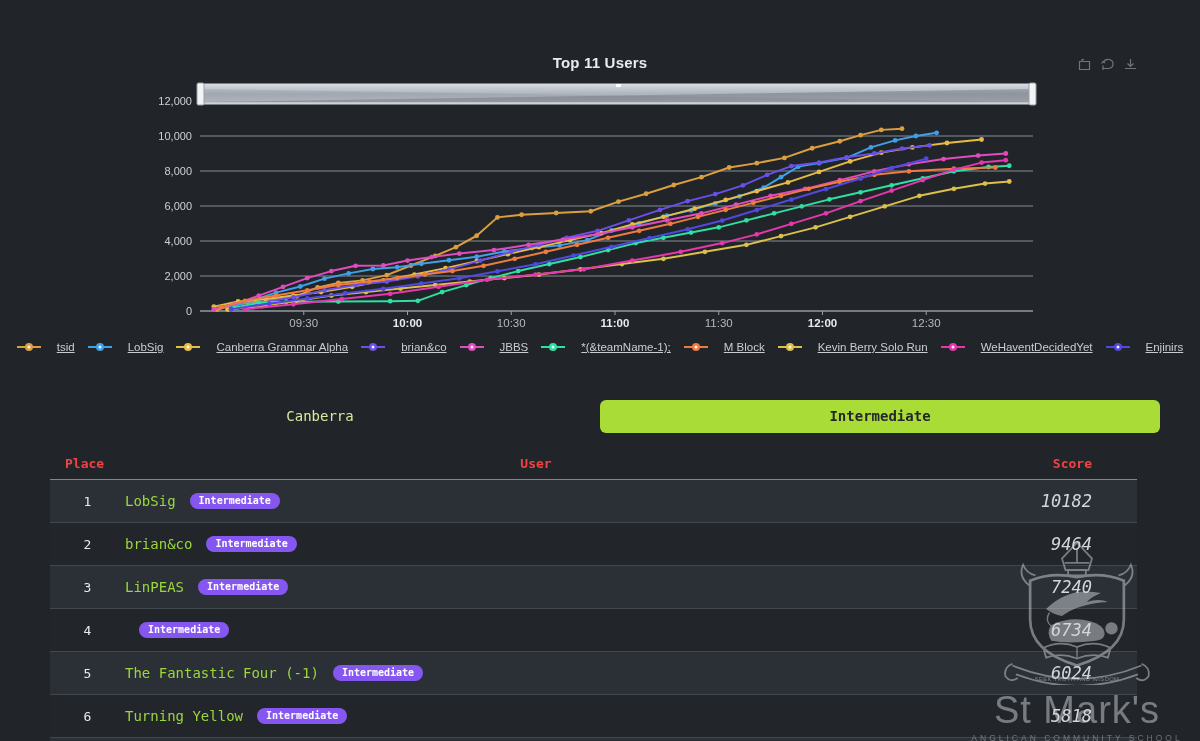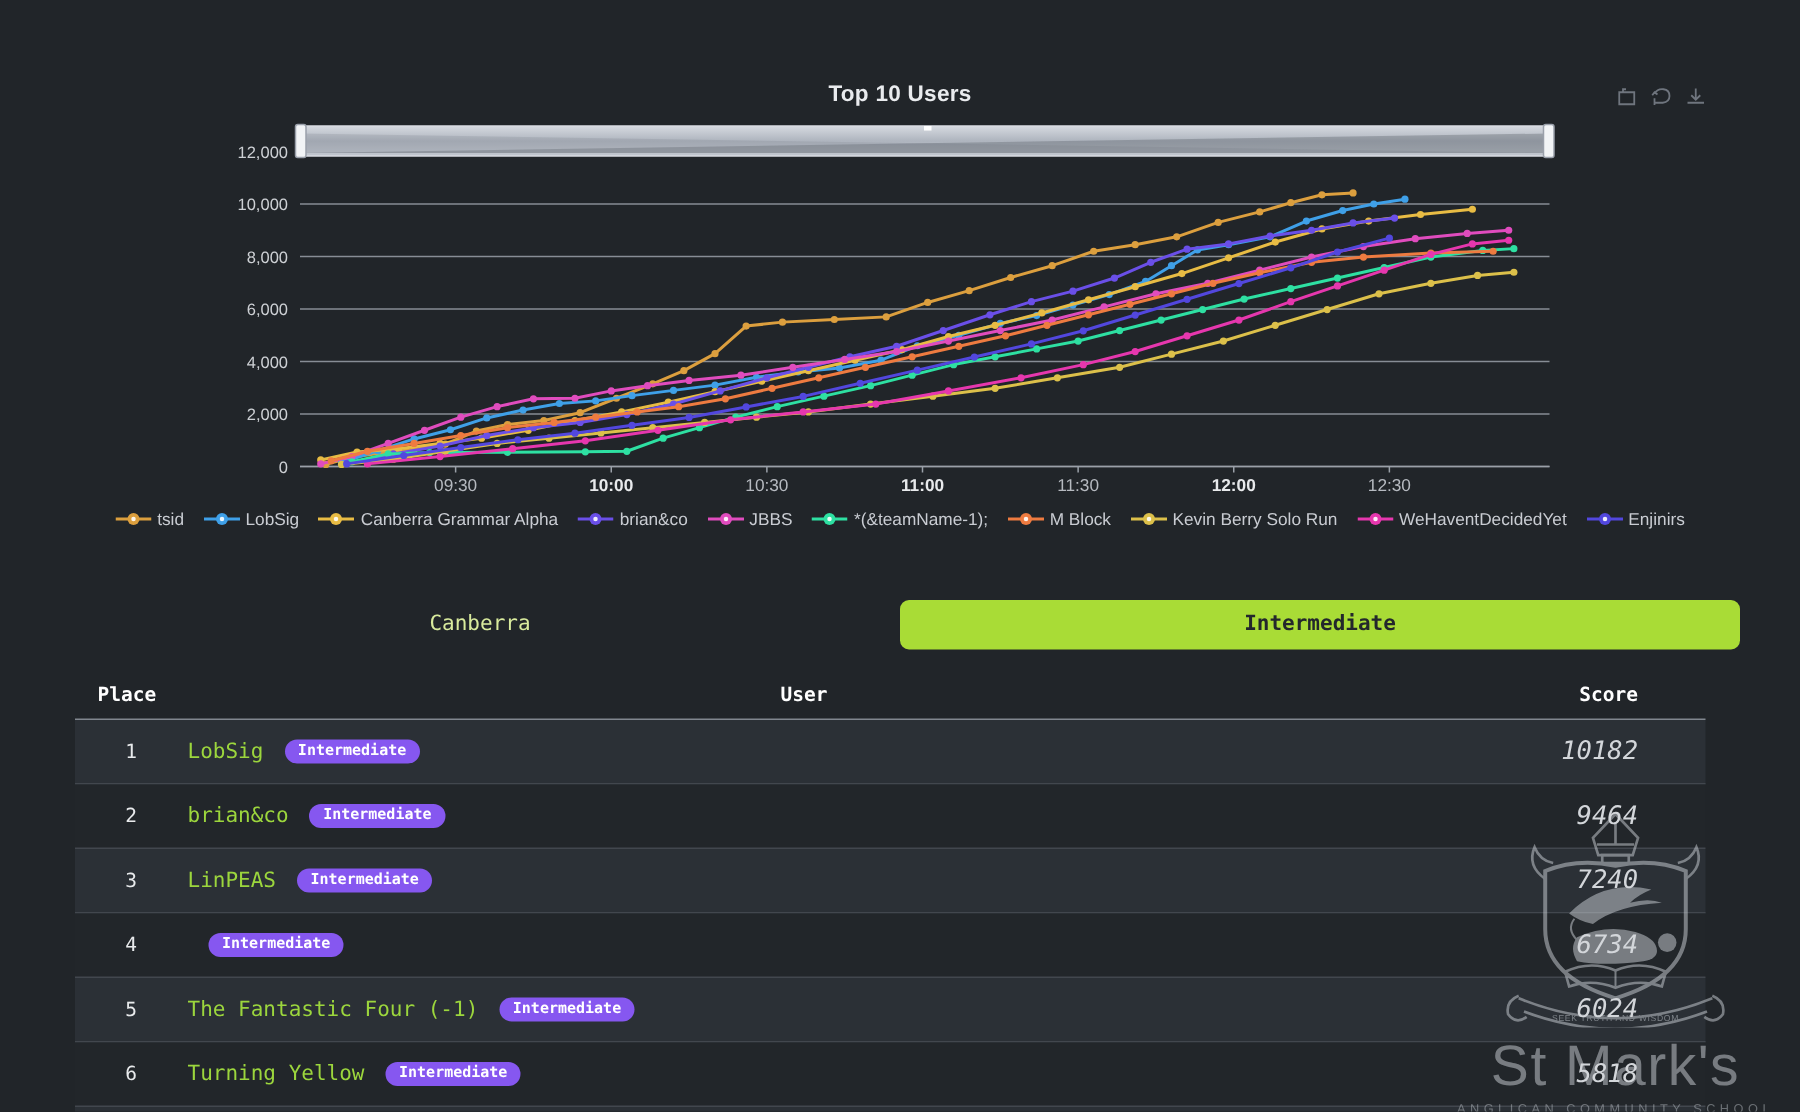--- a/index.html
+++ b/index.html
@@ -8,31 +8,31 @@
   
   .chart-wrap{position:relative;width:1200px;height:366px;}
   .chart-title{position:absolute;top:54px;left:0;width:1200px;text-align:center;
     color:#e9ebee;font-size:15px;font-weight:bold;letter-spacing:.2px;}
   .toolbox{position:absolute;top:57px;right:62px;display:flex;gap:8px;}
   .toolbox .tool{width:15px;height:15px;cursor:pointer;}
   .toolbox svg{stroke:#6f757e;fill:none;stroke-width:1.2;}
   #plot{position:absolute;top:0;left:0;}
   .legend{position:absolute;top:341px;left:0;width:1200px;display:flex;justify-content:center;
     align-items:center;gap:13px;}
-  .legend-item{display:flex;gap:4px;color:#c9ccd2;font-size:11.5px;cursor:pointer;white-space:nowrap;}
+  .legend-item{display:flex;align-items:center;gap:16px;color:#c9ccd2;font-size:11.5px;cursor:pointer;white-space:nowrap;text-decoration:underline;}
 
   
   .tabs{display:flex;margin:34px 40px 0 40px;height:33px;
     font-family:"DejaVu Sans Mono","Liberation Mono",monospace;}
   .tab{flex:1;text-align:center;line-height:33px;font-size:14px;color:#d9eb9d;cursor:pointer;border-radius:6px;}
   .tab.active{background:#a9dc36;color:#23272c;font-weight:bold;}
 
   
   .lb-table{margin:15px 63px 0 50px;font-family:"DejaVu Sans Mono","Liberation Mono",monospace;position:relative;}
-  .thead{display:flex;align-items:center;height:31px;color:#ffffff;font-weight:bold;font-size:13px;
+  .thead{display:flex;align-items:center;height:31px;color:#ef4444;font-weight:bold;font-size:13px;
     border-bottom:1px solid #81878f;}
   .th-place{width:75px;padding-left:15px;box-sizing:border-box;}
   .th-user{flex:1;text-align:center;}
   .th-score{width:190px;text-align:right;padding-right:45px;box-sizing:border-box;}
   .lb-row{display:flex;align-items:center;height:42px;border-bottom:1px solid #42474e;}
   .lb-row.odd{background:#2b3036;}
   .lb-row.even{background:#22262a;}
   .lb-row > *{position:relative;z-index:2;}
   .cell-place{width:75px;text-align:center;color:#e8eaec;font-size:13px;}
   .cell-user{flex:1;display:flex;align-items:center;}
@@ -46,21 +46,21 @@
   .watermark{position:absolute;left:957px;top:540px;width:240px;text-align:center;
     z-index:1;pointer-events:none;opacity:.5;color:#cdd2d8;}
   .watermark svg{stroke:#cdd2d8;fill:none;stroke-width:2;}
   .wm-title{font-size:38px;font-weight:normal;letter-spacing:1px;line-height:1;margin-top:2px;}
   .wm-sub{font-size:8.5px;letter-spacing:3px;margin-top:4px;opacity:.85;white-space:nowrap;}
 </style>
 </head>
 <body>
 
 <div class="chart-wrap">
-  <div class="chart-title">Top 10 Users</div>
+  <div class="chart-title">Top 11 Users</div>
 
   <div class="toolbox">
     <span class="tool">
       <svg width="15" height="15" viewBox="0 0 15 15">
           <path d="M2.5 4.5 h10 v8 h-10 z M5 4.5 v-2 h2"></path>
         </svg>
     </span>
     <span class="tool">
       <svg width="15" height="15" viewBox="0 0 15 15">
           <path d="M3 5.5 q2-3.5 6-3 q4 .5 4 4.5 q0 4-4.5 4.5 h-5.5 v-3 M3 13 v-1.5"></path>

